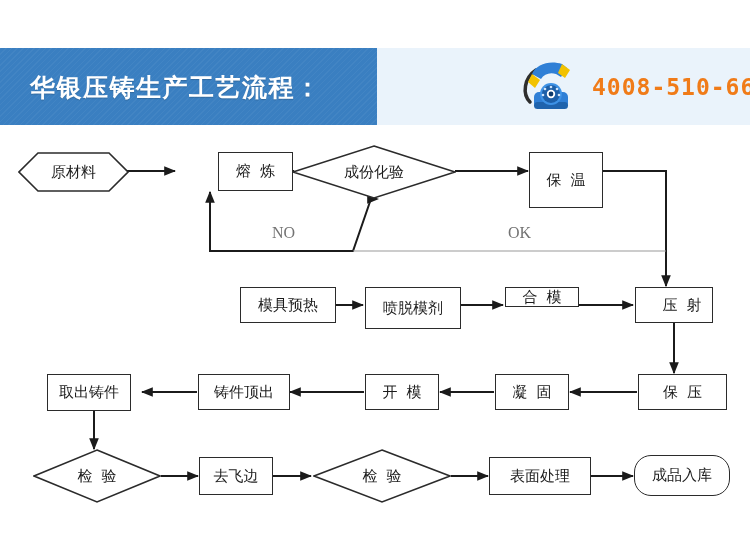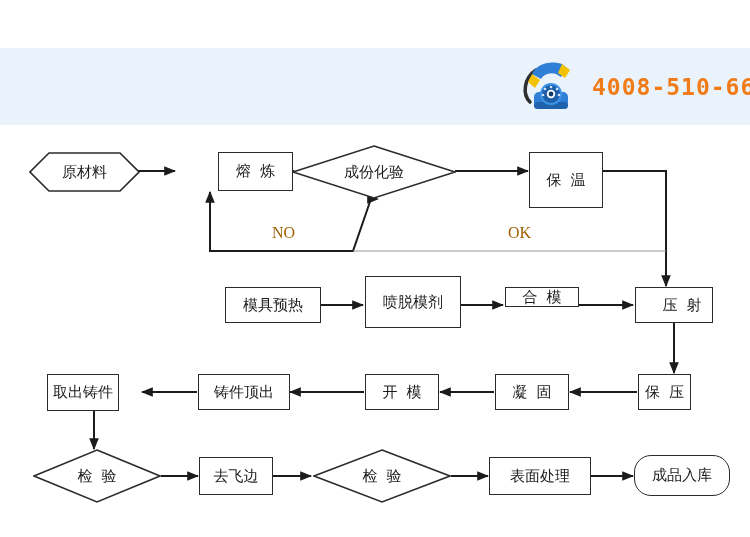--- a/index.html
+++ b/index.html
@@ -107,30 +107,33 @@
     position: absolute;
     left: 0; top: 0;
     width: 100%; height: 100%;
   }
   .node-poly .poly-label {
     position: relative;
     z-index: 2;
   }
   .edge-label {
     position: absolute;
-    color: #a16207;
+    color: #737373;
     font-size: 16px;
     font-family: "Liberation Serif", "DejaVu Serif", serif;
     z-index: 3;
   }
 </style>
 </head>
 <body>
 
 <div id="header-band">
+  <div id="header-blue">
+    <div id="header-title">华银压铸生产工艺流程：</div>
+  </div>
 
   <div id="phone-block">
     <svg id="phone-icon" viewBox="0 0 62 58">
 
       <path d="M10 44 C2 36 4 20 16 12" stroke="#2e2e2e" stroke-width="3.5" fill="none" stroke-linecap="round"></path>
 
       <path d="M12 16 C16 6 30 2 42 6 L47 10 L41 19 L36 16 C30 14 24 16 21 21 Z" fill="#2f7fd6"></path>
       <path d="M42 6 L50 12 L45 20 L38 15 Z" fill="#f2c200"></path>
       <path d="M12 16 L20 22 L15 30 L8 24 Z" fill="#f2c200"></path>
 
@@ -191,21 +194,21 @@
 
     <line x1="94" y1="411" x2="94" y2="449"></line>
 
     <line x1="161" y1="476" x2="198" y2="476"></line>
     <line x1="273" y1="476" x2="311" y2="476"></line>
     <line x1="451" y1="476" x2="488" y2="476"></line>
     <line x1="591" y1="476" x2="633" y2="476"></line>
   </g>
 </svg>
 
-<div class="node node-poly" style="left:29px; top:152px; width:111px; height:40px;">
+<div class="node node-poly" style="left:18px; top:152px; width:111px; height:40px;">
   <svg class="poly-svg" viewBox="0 0 111 40" preserveAspectRatio="none">
     <polygon points="20,1 91,1 110,20 91,39 20,39 1,20" fill="#ffffff" stroke="#2b2b2b" stroke-width="1.6" vector-effect="non-scaling-stroke"></polygon>
   </svg>
   <span class="poly-label">原材料</span>
 </div>
 
 <div class="node node-rect wide-space" style="left:176px; top:152px; width:75px; height:39px;margin-left:42px;">
   <span>熔炼</span>
 </div>
 
@@ -216,53 +219,53 @@
   <span class="poly-label">成份化验</span>
 </div>
 
 <div class="node node-rect wide-space" style="left:529px; top:152px; width:74px; height:56px;">
   <span>保温</span>
 </div>
 
 <div class="edge-label" style="left:272px; top:224px;">NO</div>
 <div class="edge-label" style="left:492px; top:224px;margin-left:16px;">OK</div>
 
-<div class="node node-rect" style="left:225px; top:287px; width:96px; height:36px;">
+<div class="node node-rect" style="left:240px; top:287px; width:96px; height:36px;">
   <span>模具预热</span>
 </div>
 
-<div class="node node-rect" style="left:365px; top:276px; width:96px; height:52px;font-family:Liberation Mono, monospace;">
+<div class="node node-rect" style="left:365px; top:287px; width:96px; height:42px;font-family:Liberation Mono, monospace;">
   <span>喷脱模剂</span>
 </div>
 
 <div class="node node-rect wide-space" style="left:505px; top:287px; width:74px; height:20px;">
   <span>合模</span>
 </div>
 
 <div class="node node-rect wide-space" style="left:635px; top:287px; width:78px; height:36px;padding-left:16px;">
   <span>压射</span>
 </div>
 
-<div class="node node-rect wide-space" style="left:638px; top:374px; width:53px; height:36px;">
+<div class="node node-rect wide-space" style="left:638px; top:374px; width:89px; height:36px;">
   <span>保压</span>
 </div>
 
 <div class="node node-rect wide-space" style="left:495px; top:374px; width:74px; height:36px;">
   <span>凝固</span>
 </div>
 
 <div class="node node-rect wide-space" style="left:365px; top:374px; width:74px; height:36px;">
   <span>开模</span>
 </div>
 
 <div class="node node-rect" style="left:198px; top:374px; width:92px; height:36px;">
   <span>铸件顶出</span>
 </div>
 
-<div class="node node-rect" style="left:47px; top:374px; width:72px; height:37px;">
+<div class="node node-rect" style="left:47px; top:374px; width:84px; height:37px;">
   <span>取出铸件</span>
 </div>
 
 <div class="node node-poly" style="left:33px; top:449px; width:128px; height:54px;">
   <svg class="poly-svg" viewBox="0 0 128 54" preserveAspectRatio="none">
     <polygon points="64,1 127,27 64,53 1,27" fill="#ffffff" stroke="#2b2b2b" stroke-width="1.6" vector-effect="non-scaling-stroke"></polygon>
   </svg>
   <span class="poly-label wide-space">检验</span>
 </div>
 

